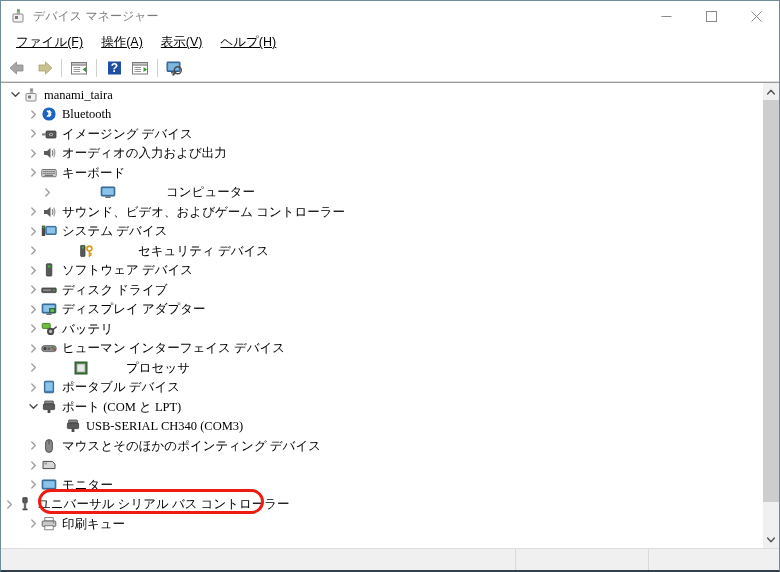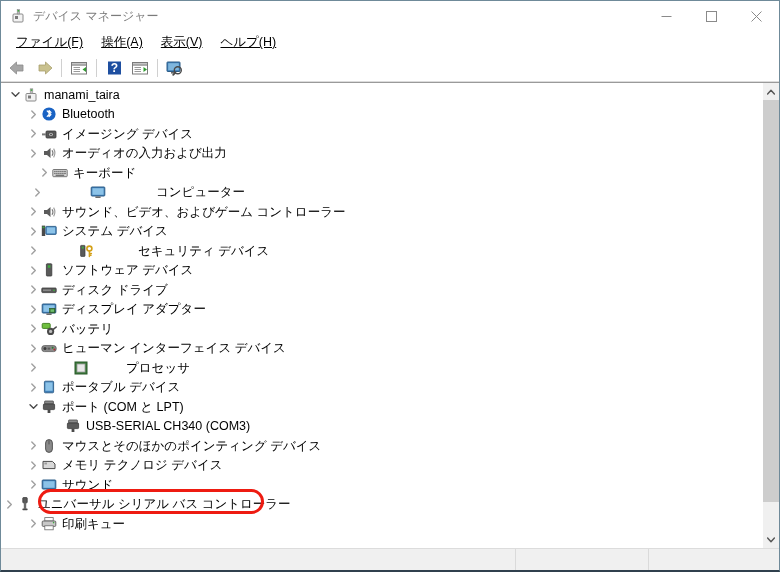--- a/index.html
+++ b/index.html
@@ -107,20 +107,21 @@
     position: relative;
     overflow: hidden;
     padding-top: 2px;
   }
   .row {
     height: 19.5px;
     display: flex;
     align-items: center;
     white-space: nowrap;
     position: relative;
+    font-family: Liberation Serif, serif;
   }
   .twisty {
     width: 16px; height: 16px;
     flex: 0 0 auto;
     display: flex; align-items: center; justify-content: center;
     color: #8f8f8f;
     font-size: 9px;
   }
   .twisty.empty { visibility: hidden; }
   .node-icon {
@@ -359,21 +360,21 @@
         <span class="node-icon">
           <svg class="ico" viewBox="0 0 16 16">
             <path d="M3 6 L6 6 L9.5 3 L9.5 13 L6 10 L3 10 Z" fill="#5b5b5b"></path>
             <path d="M11 5.2 Q13 8 11 10.8" fill="none" stroke="#7a7a7a" stroke-width="1.1"></path>
             <path d="M12.6 3.6 Q15.2 8 12.6 12.4" fill="none" stroke="#9a9a9a" stroke-width="1.1"></path>
           </svg>
         </span>
         <span class="label">オーディオの入力および出力</span>
       </div>
 
-      <div class="row" style="padding-left:24px;margin-left:11px;">
+      <div class="row" style="padding-left:24px;">
         <span class="twisty">
           <svg width="9" height="9" viewBox="0 0 9 9">
               <path d="M2.8 1 L6.3 4.5 L2.8 8" fill="none" stroke="#a0a0a0" stroke-width="1.4" stroke-linecap="round" stroke-linejoin="round"></path>
             </svg>
         </span>
         <span class="node-icon">
           <svg class="ico" viewBox="0 0 16 16">
             <rect x="0.8" y="4.5" width="14.4" height="7.2" rx="0.8" fill="#d8d8d8" stroke="#6a6a6a" stroke-width="0.9"></rect>
             <g fill="#6a6a6a">
               <rect x="2.2" y="5.8" width="1.4" height="1.3"></rect>
@@ -388,21 +389,21 @@
                 <rect x="8.2" y="7.8" width="1.4" height="1.3"></rect>
               <rect x="10.2" y="7.8" width="1.4" height="1.3"></rect>
                 <rect x="12.2" y="7.8" width="1.6" height="1.3"></rect>
               <rect x="3.6" y="9.7" width="8.6" height="1.2"></rect>
             </g>
           </svg>
         </span>
         <span class="label">キーボード</span>
       </div>
 
-      <div class="row" style="padding-left:28px;gap:45px;">
+      <div class="row" style="padding-left:38px;gap:45px;">
         <span class="twisty">
           <svg width="9" height="9" viewBox="0 0 9 9">
               <path d="M2.8 1 L6.3 4.5 L2.8 8" fill="none" stroke="#a0a0a0" stroke-width="1.4" stroke-linecap="round" stroke-linejoin="round"></path>
             </svg>
         </span>
         <span class="node-icon">
           <svg class="ico" viewBox="0 0 16 16">
             <rect x="1.2" y="3" width="13.6" height="9" rx="0.8" fill="#3f7fb8" stroke="#2c5c87" stroke-width="1"></rect>
             <rect x="2.4" y="4.2" width="11.2" height="6.6" fill="#8cc3e8"></rect>
             <rect x="5.4" y="12.4" width="5.2" height="1.6" fill="#6d6d6d"></rect>
@@ -624,37 +625,36 @@
           <svg width="9" height="9" viewBox="0 0 9 9">
               <path d="M2.8 1 L6.3 4.5 L2.8 8" fill="none" stroke="#a0a0a0" stroke-width="1.4" stroke-linecap="round" stroke-linejoin="round"></path>
             </svg>
         </span>
         <span class="node-icon">
           <svg class="ico" viewBox="0 0 16 16">
             <path d="M2 4.4 L11.4 4.4 L14 7 L14 11.6 L2 11.6 Z" fill="#d8d8d8" stroke="#4a4a4a" stroke-width="1"></path>
             <rect x="3.4" y="5.6" width="2.6" height="1.8" fill="#9a9a9a"></rect>
           </svg>
         </span>
-        <span class="label">メモリ テクノロジ デバイス</span>
       </div>
 
       <div class="row" style="padding-left:24px;">
         <span class="twisty">
           <svg width="9" height="9" viewBox="0 0 9 9">
               <path d="M2.8 1 L6.3 4.5 L2.8 8" fill="none" stroke="#a0a0a0" stroke-width="1.4" stroke-linecap="round" stroke-linejoin="round"></path>
             </svg>
         </span>
         <span class="node-icon">
           <svg class="ico" viewBox="0 0 16 16">
             <rect x="1.2" y="3" width="13.6" height="9" rx="0.8" fill="#3f7fb8" stroke="#2c5c87" stroke-width="1"></rect>
             <rect x="2.4" y="4.2" width="11.2" height="6.6" fill="#8cc3e8"></rect>
             <rect x="5.4" y="12.4" width="5.2" height="1.6" fill="#6d6d6d"></rect>
           </svg>
         </span>
-        <span class="label">サウンド</span>
+        <span class="label">モニター</span>
       </div>
 
       <div class="row" style="">
         <span class="twisty">
           <svg width="9" height="9" viewBox="0 0 9 9">
               <path d="M2.8 1 L6.3 4.5 L2.8 8" fill="none" stroke="#a0a0a0" stroke-width="1.4" stroke-linecap="round" stroke-linejoin="round"></path>
             </svg>
         </span>
         <span class="node-icon">
           <svg class="ico" viewBox="0 0 16 16">

